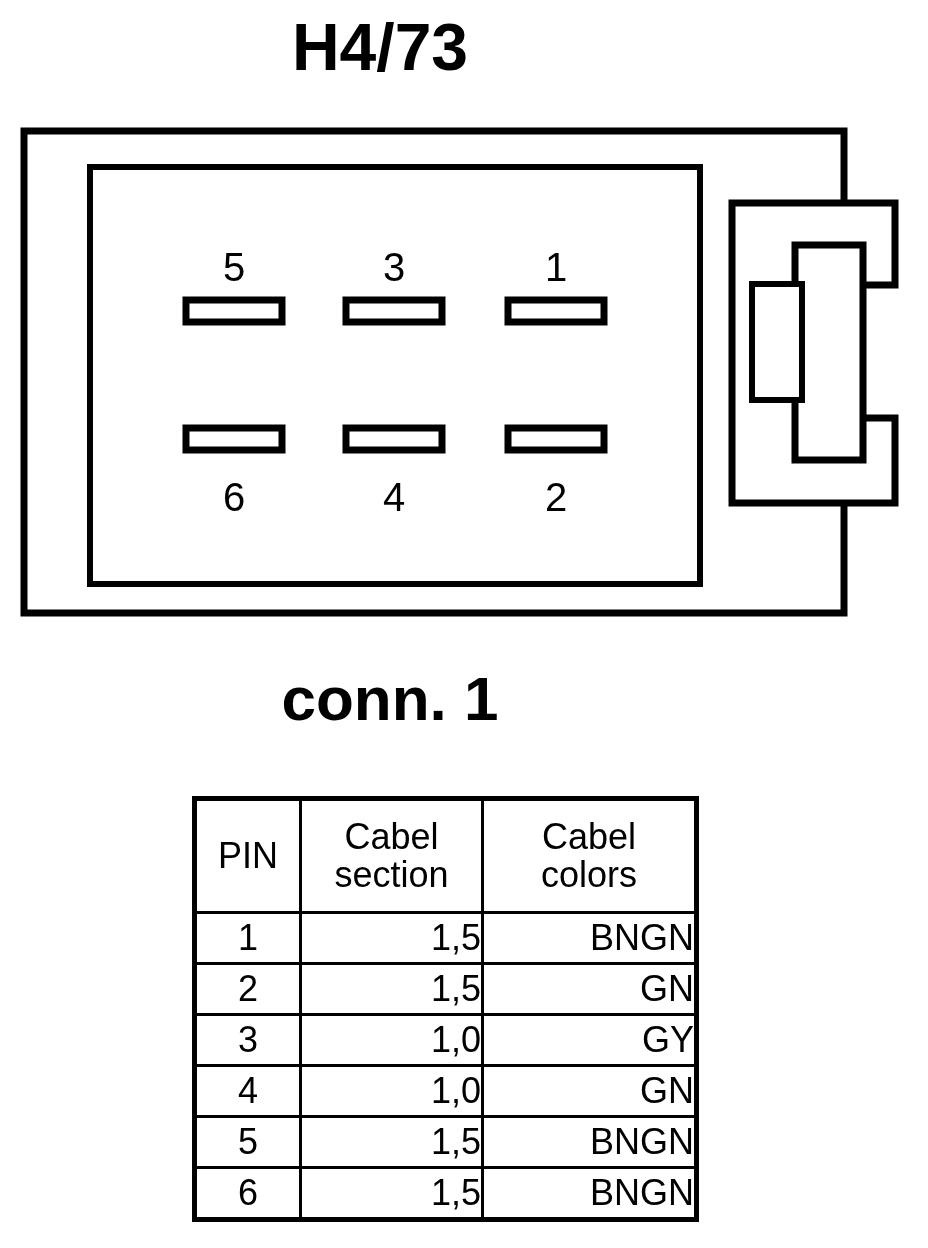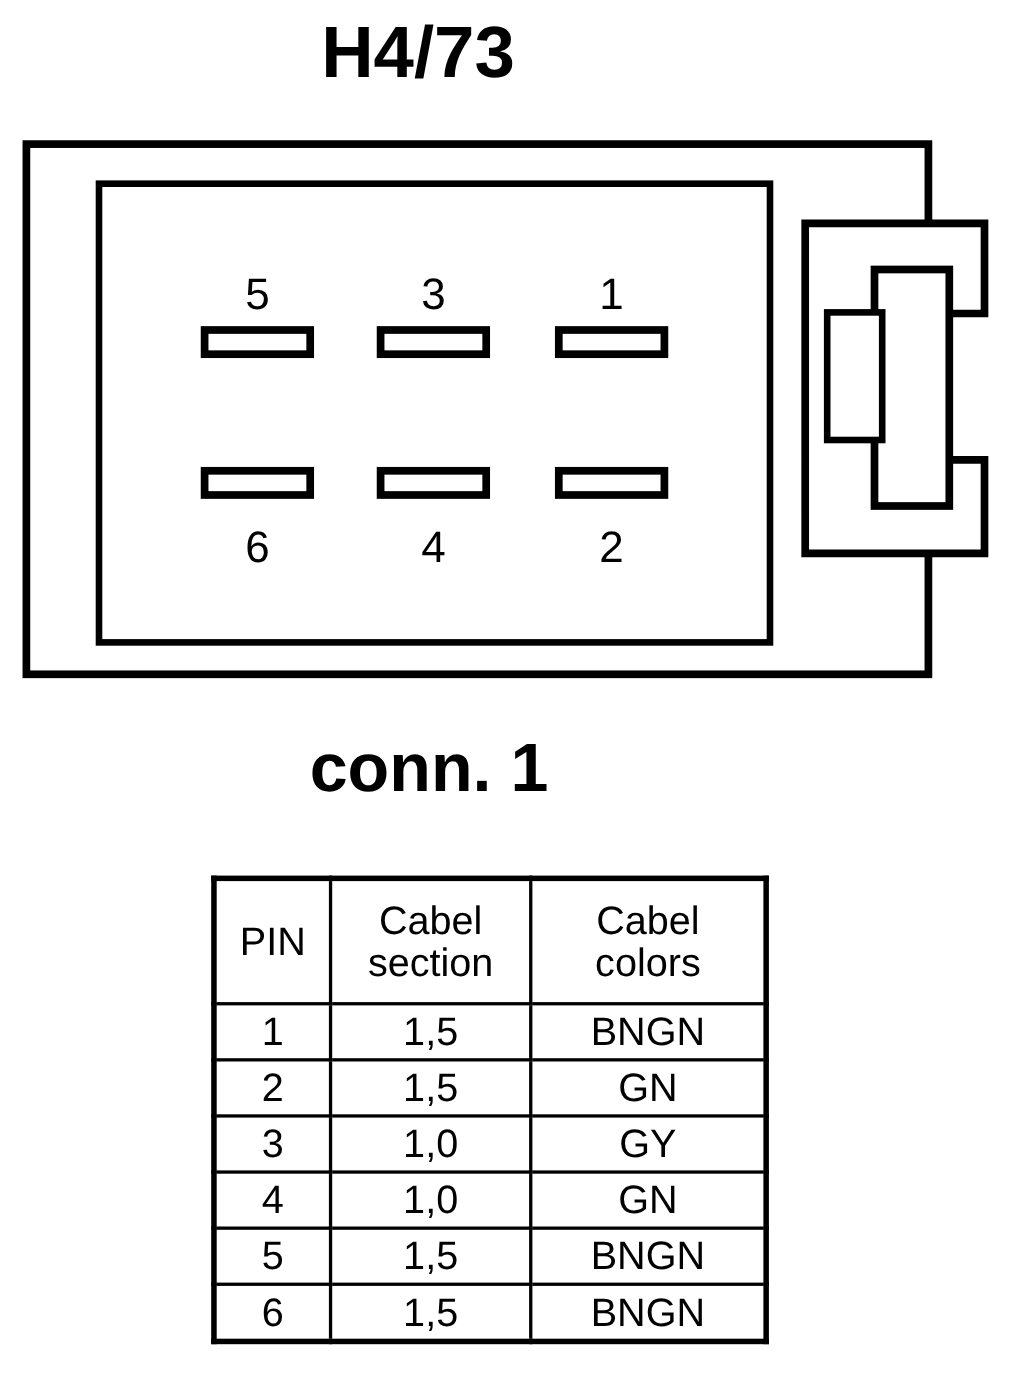--- a/index.html
+++ b/index.html
@@ -89,21 +89,21 @@
   }
   col.c-pin     { width: 106px; }
   col.c-cross   { width: 182px; }
   col.c-colors  { width: 214px; }
 
   td.pin-cell {
     text-align: center;
   }
   td.cross-cell,
   td.color-cell {
-    text-align: center;
+    text-align: right;
     padding-left: 10px;
   }
   .hdr-line { display: block; }
 </style>
 </head>
 <body>
 
 <div class="title">H4/73</div>
 
 <div class="connector-wrap">

